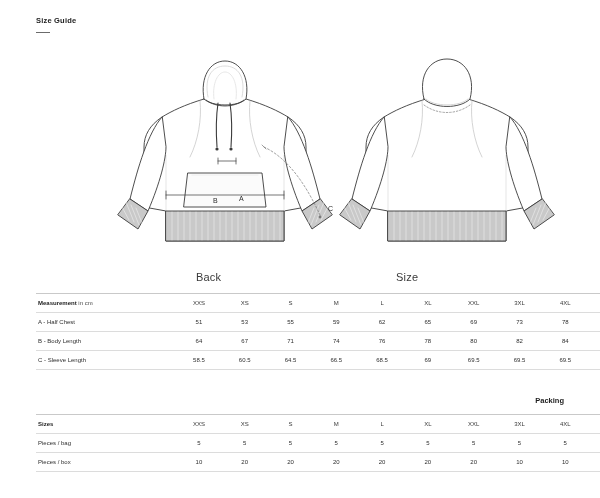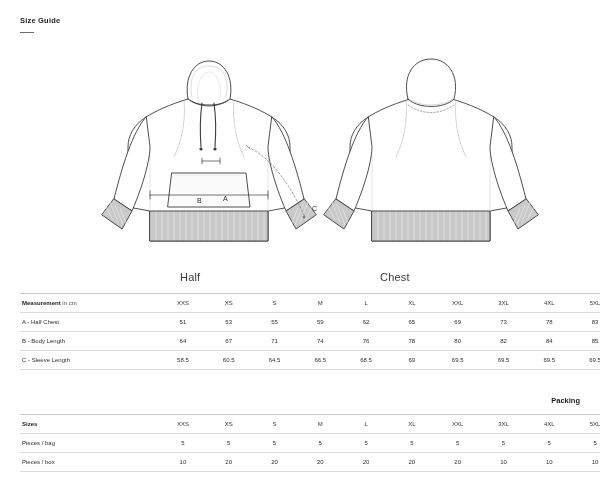--- a/index.html
+++ b/index.html
@@ -12,21 +12,21 @@
     background: #ffffff;
     font-family: "Liberation Sans", sans-serif;
     color: #2b2b2b;
     overflow: hidden;
   }
   .page {
     position: relative;
     width: 600px;
     height: 498px;
     box-sizing: border-box;
-    padding: 0 20px;
+    padding: 0 36px;
   }
 
   
   .section-title {
     font-size: 7.5px;
     font-weight: bold;
     letter-spacing: 0.2px;
     color: #1d1d1d;
     margin: 0;
     padding-top: 16px;
@@ -262,22 +262,22 @@
             <g stroke="#ffffff" stroke-width="0.5" opacity="0.85">
               <path d="M180 147 L172 167 M175 150 L167 170 M170 153 L162 173 M185 150 L177 165"></path>
             </g>
           </g>
         </g>
       </g>
     </svg>
   </div>
 
   <div class="view-labels">
-    <span class="view-label front">Half</span>
-    <span class="view-label back">Chest</span>
+    <span class="view-label front">Back</span>
+    <span class="view-label back">Size</span>
   </div>
 
   <table class="size-table">
     <colgroup>
       <col class="col-label">
       <col class="col-size">
         <col class="col-size">
         <col class="col-size">
         <col class="col-size">
         <col class="col-size">

